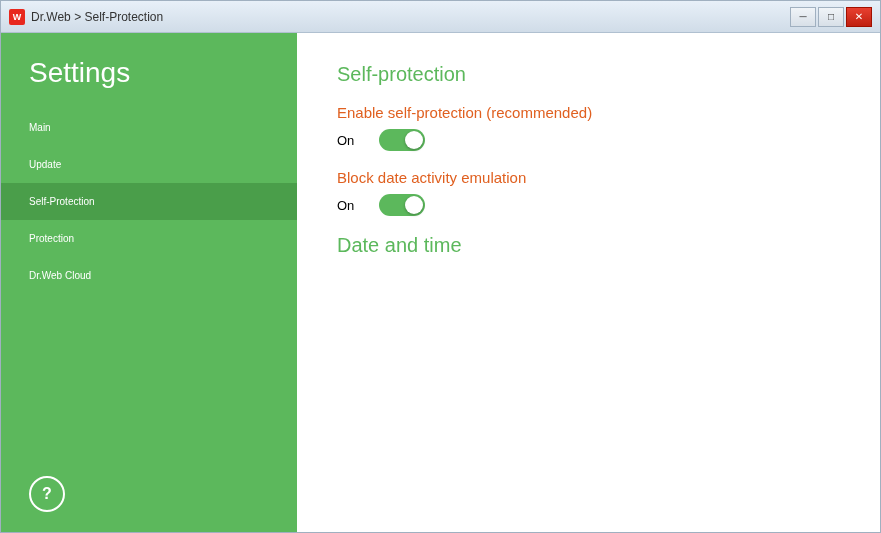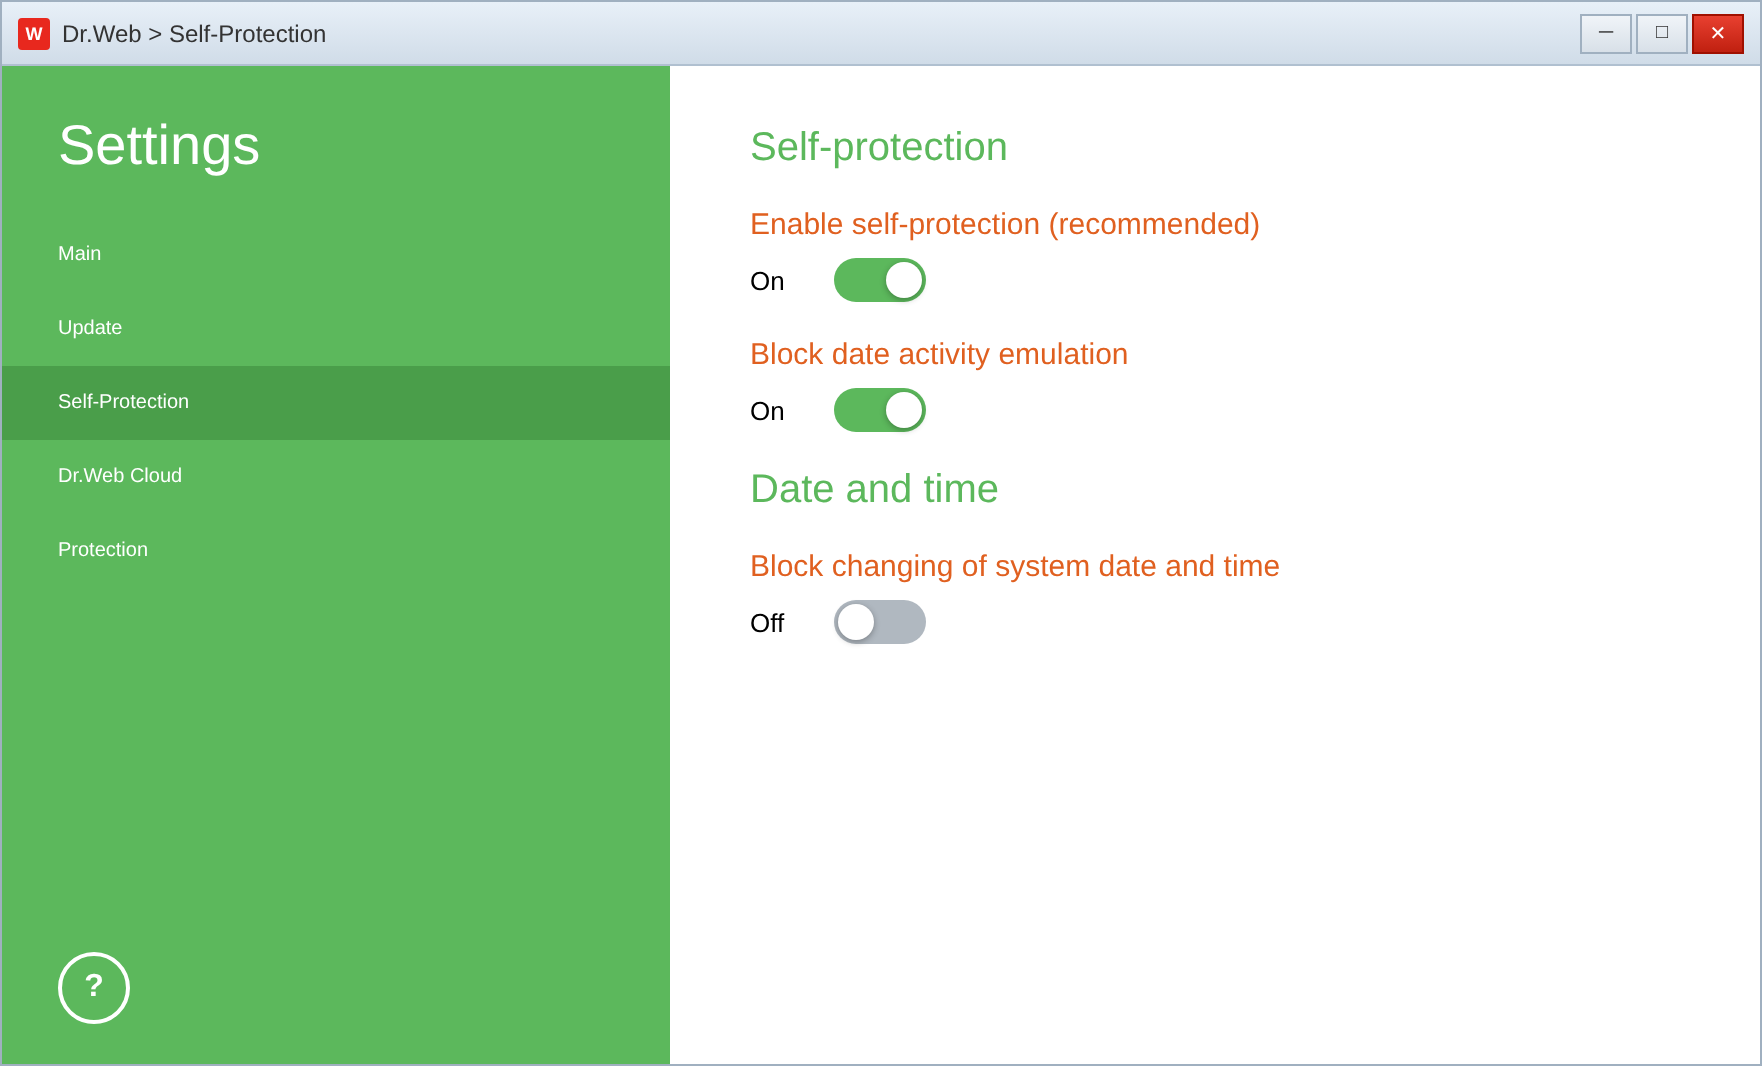--- a/index.html
+++ b/index.html
@@ -79,21 +79,21 @@
       border-color: #a01000;
     }
 
     .main-content {
       display: flex;
       flex: 1;
       overflow: hidden;
     }
 
     .sidebar {
-      width: 334px;
+      width: 296px;
       background: #5cb85c;
       display: flex;
       flex-direction: column;
       flex-shrink: 0;
     }
 
     .sidebar-header {
       padding: 24px 28px 20px;
       font-size: 28px;
       font-weight: 300;
@@ -247,24 +247,24 @@
         <div class="nav-item">
           <span>Main</span>
         </div>
         <div class="nav-item">
           <span>Update</span>
         </div>
         <div class="nav-item active">
           <span>Self-Protection</span>
         </div>
         <div class="nav-item">
+          <span>Protection</span>
+        </div>
+        <div class="nav-item">
           <span>Dr.Web Cloud</span>
-        </div>
-        <div class="nav-item">
-          <span>Protection</span>
         </div>
       </nav>
       <div class="sidebar-footer">
         <div class="help-circle">
           <span>?</span>
         </div>
       </div>
     </div>
 
     <div class="content-area">
@@ -289,26 +289,17 @@
             <div class="toggle on">
               <div class="toggle-knob"></div>
             </div>
           </div>
         </div>
       </div>
 
       <div class="section-divider">
         <h2 class="section-title">Date and time</h2>
 
-        <div class="setting-row">
-          <div class="setting-label">Block changing of system date and time</div>
-          <div class="setting-control">
-            <span class="setting-state">Off</span>
-            <div class="toggle off">
-              <div class="toggle-knob"></div>
-            </div>
-          </div>
-        </div>
       </div>
 
     </div>
   </div>
 </div>
 
 </body></html>

